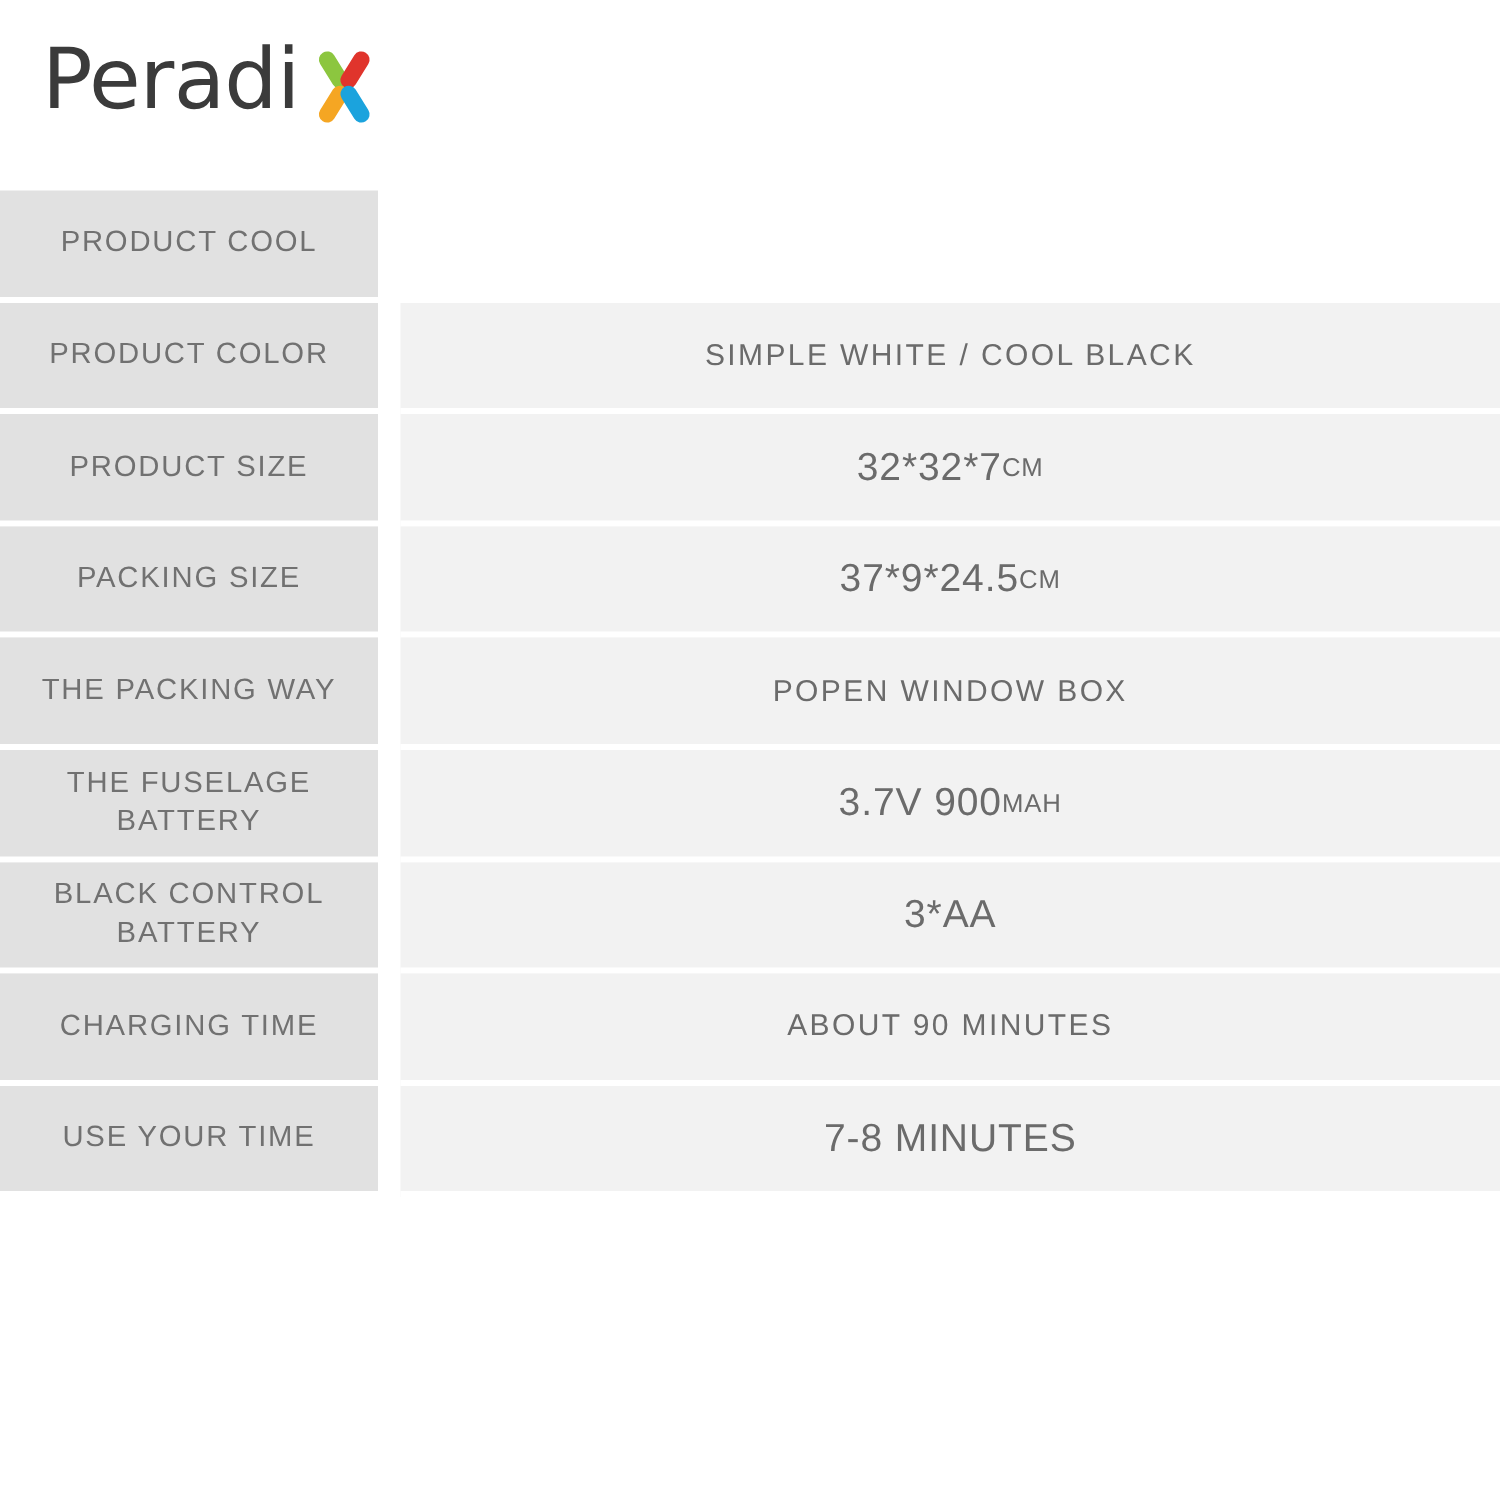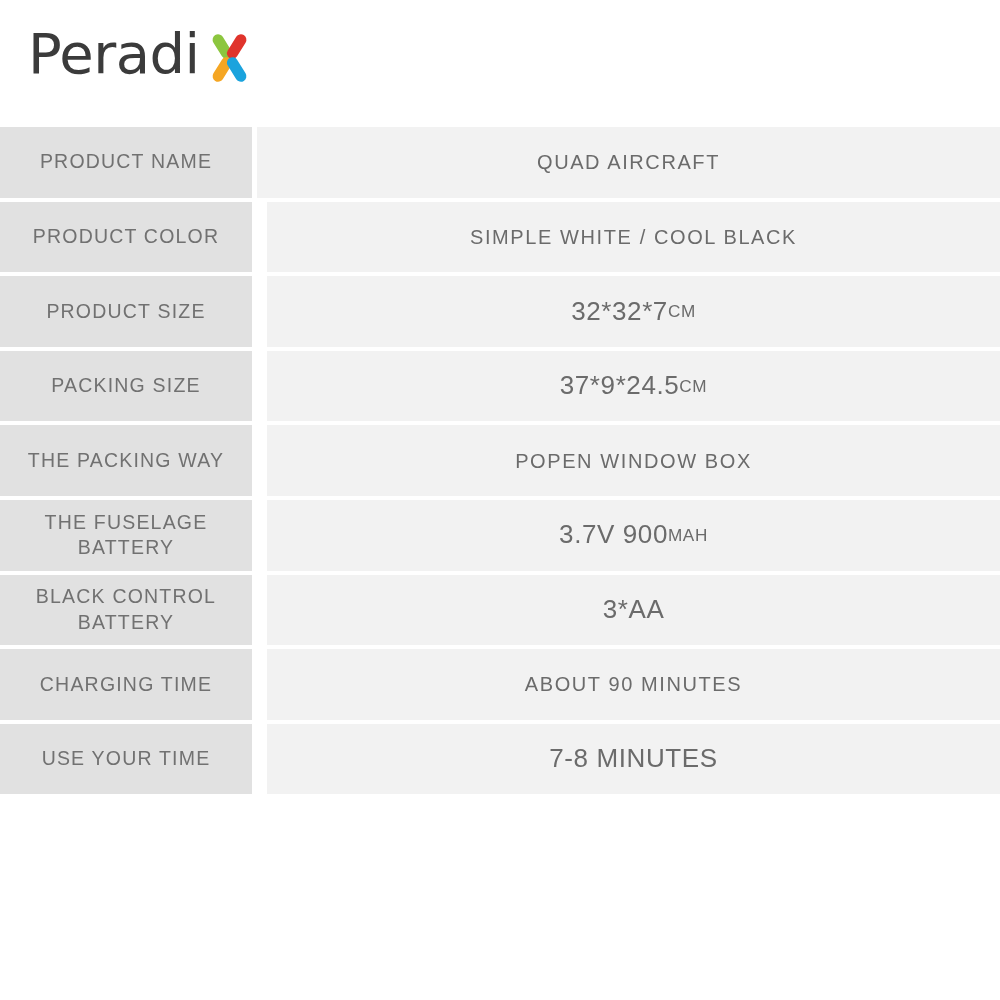--- a/index.html
+++ b/index.html
@@ -137,22 +137,21 @@
       <span class="bar-tl"></span>
       <span class="bar-tr"></span>
       <span class="bar-bl"></span>
       <span class="bar-br"></span>
     </div>
   </div>
 </div>
 
 <div class="spec-table" id="spec-table">
     <div class="spec-row">
-      <div class="cell-label">PRODUCT NAME</div>
-      <div class="cell-value small-text"><span>QUAD AIRCRAFT</span></div>
+      <div class="cell-label">PRODUCT COOL</div>
     </div>
     <div class="spec-row">
       <div class="cell-label">PRODUCT COLOR</div>
       <div class="cell-value small-text"><span>SIMPLE WHITE / COOL BLACK</span></div>
     </div>
     <div class="spec-row">
       <div class="cell-label">PRODUCT SIZE</div>
       <div class="cell-value big-text"><span>32*32*7</span><span class="unit">CM</span></div>
     </div>
     <div class="spec-row">

